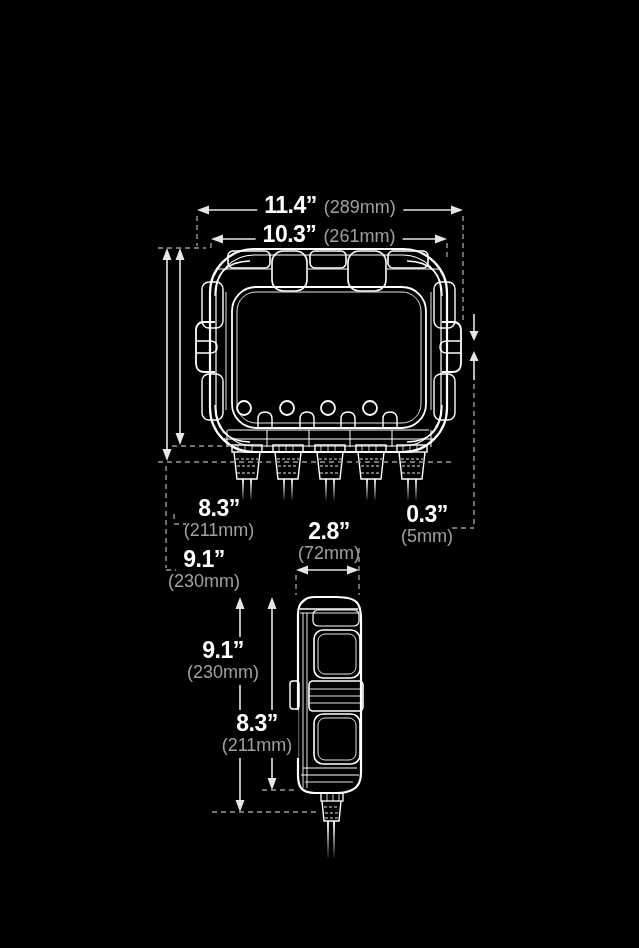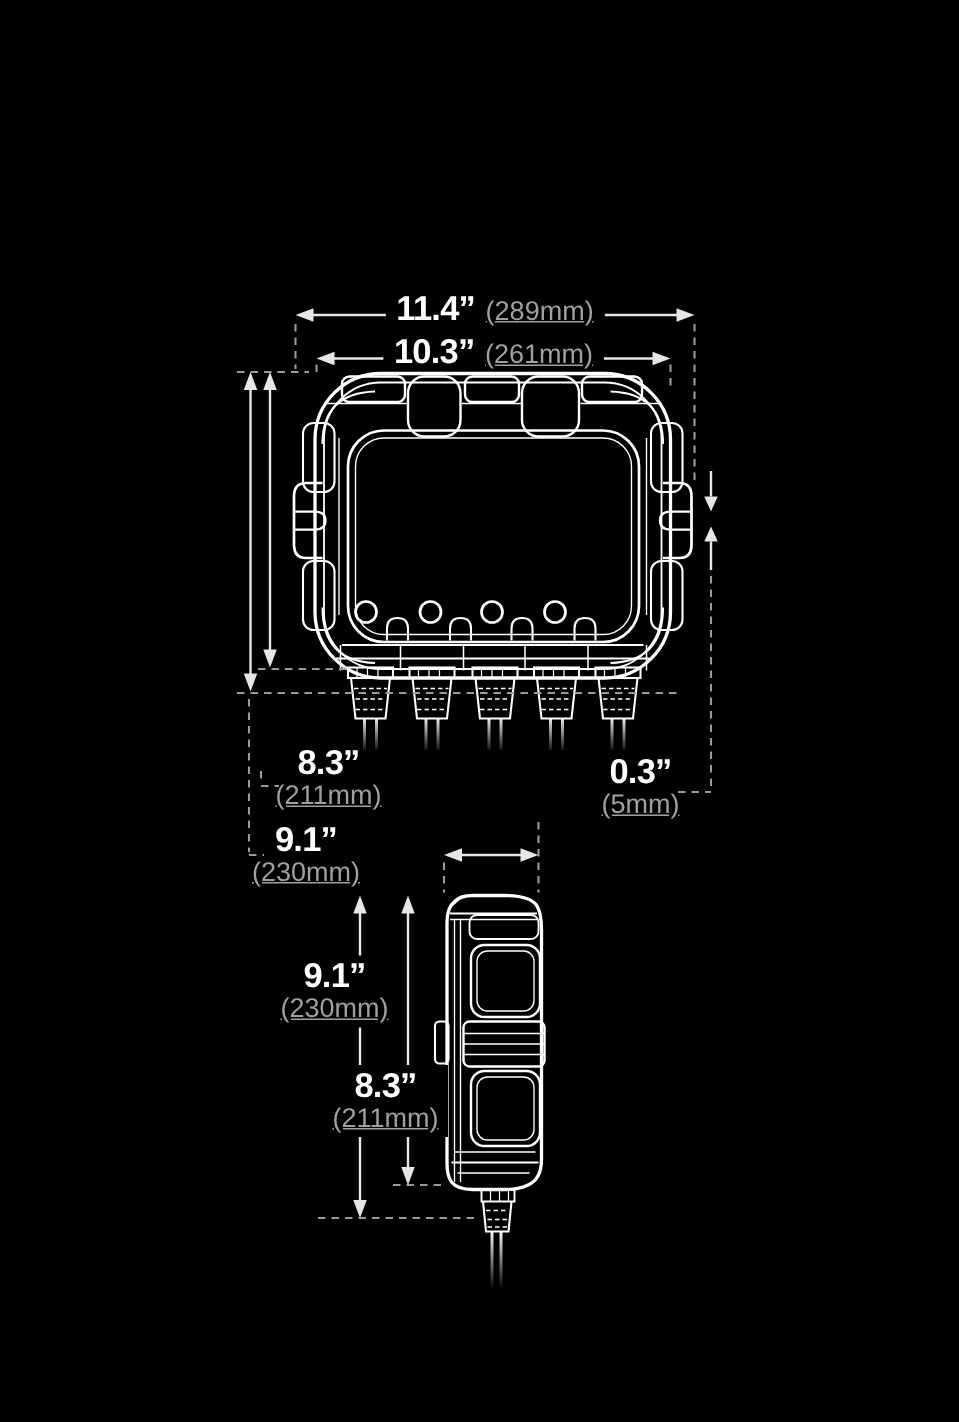--- a/index.html
+++ b/index.html
@@ -1,21 +1,21 @@
 <!DOCTYPE html>
 <html><head>
 <meta charset="utf-8">
 <style>
   html,body{margin:0;padding:0;background:#000;}
   .stage{position:relative;width:639px;height:948px;background:#000;overflow:hidden;
          font-family:"Liberation Sans",sans-serif;}
   .stage svg{position:absolute;left:0;top:0;}
   .lbl{position:absolute;transform:translateX(-50%);text-align:center;white-space:nowrap;z-index:5;}
   .lbl .in{display:block;color:#ffffff;font-weight:700;font-size:23px;letter-spacing:-0.5px;line-height:1.02;}
-  .lbl .mm{display:block;color:#a0a0a0;font-weight:400;font-size:18px;line-height:1.12;text-decoration:underline;}
+  .lbl .mm{display:block;color:#a0a0a0;font-weight:400;font-size:18px;line-height:1.12;}
   .lbl.row{display:flex;align-items:baseline;gap:7px;background:#000;padding:0 7px;}
   .lbl.row .in,.lbl.row .mm{display:inline;}
   .lbl.masked{background:#000;padding:2px 6px;}
 </style>
 </head>
 <body>
 
 <div class="stage">
 
 <svg width="639" height="948" viewBox="0 0 639 948">
@@ -234,20 +234,24 @@
   <div class="lbl" style="left:204px;top:548px;">
     <span class="in">9.1”</span>
     <span class="mm">(230mm)</span>
   </div>
 
   <div class="lbl" style="left:427px;top:503px;">
     <span class="in">0.3”</span>
     <span class="mm">(5mm)</span>
   </div>
 
+  <div class="lbl" style="left:329px;top:520px;">
+    <span class="in">2.8”</span>
+    <span class="mm">(72mm)</span>
+  </div>
 
   <div class="lbl masked" style="left:223px;top:637px;">
     <span class="in">9.1”</span>
     <span class="mm">(230mm)</span>
   </div>
 
   <div class="lbl masked" style="left:257px;top:710px;">
     <span class="in">8.3”</span>
     <span class="mm">(211mm)</span>
   </div>

